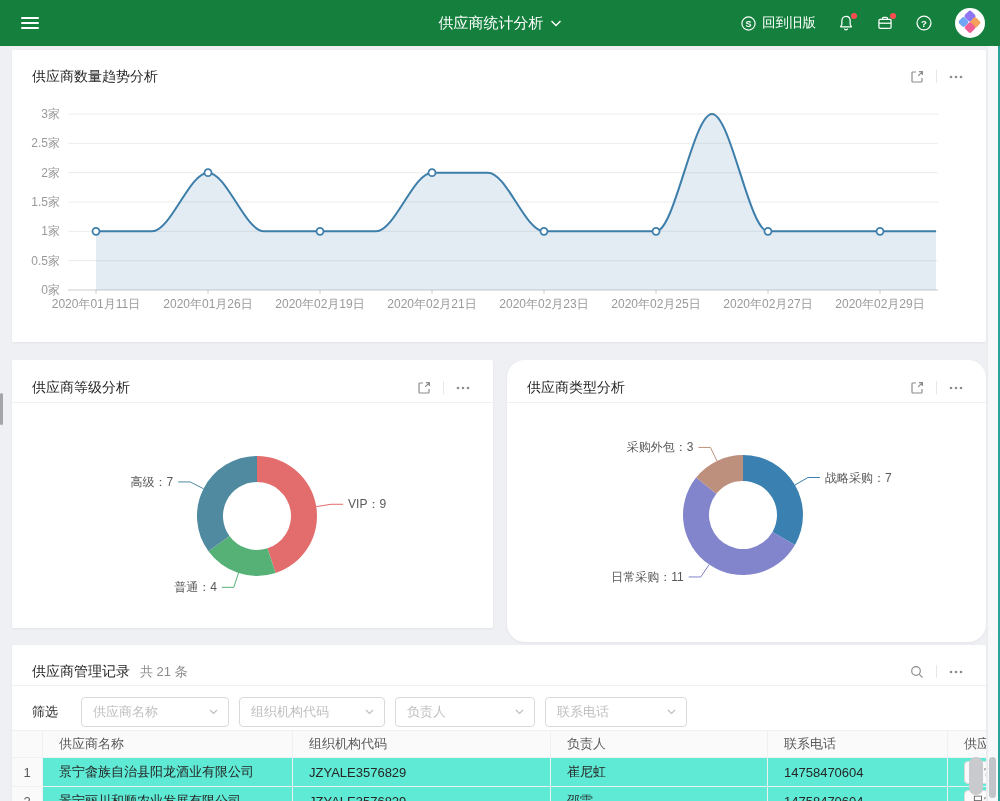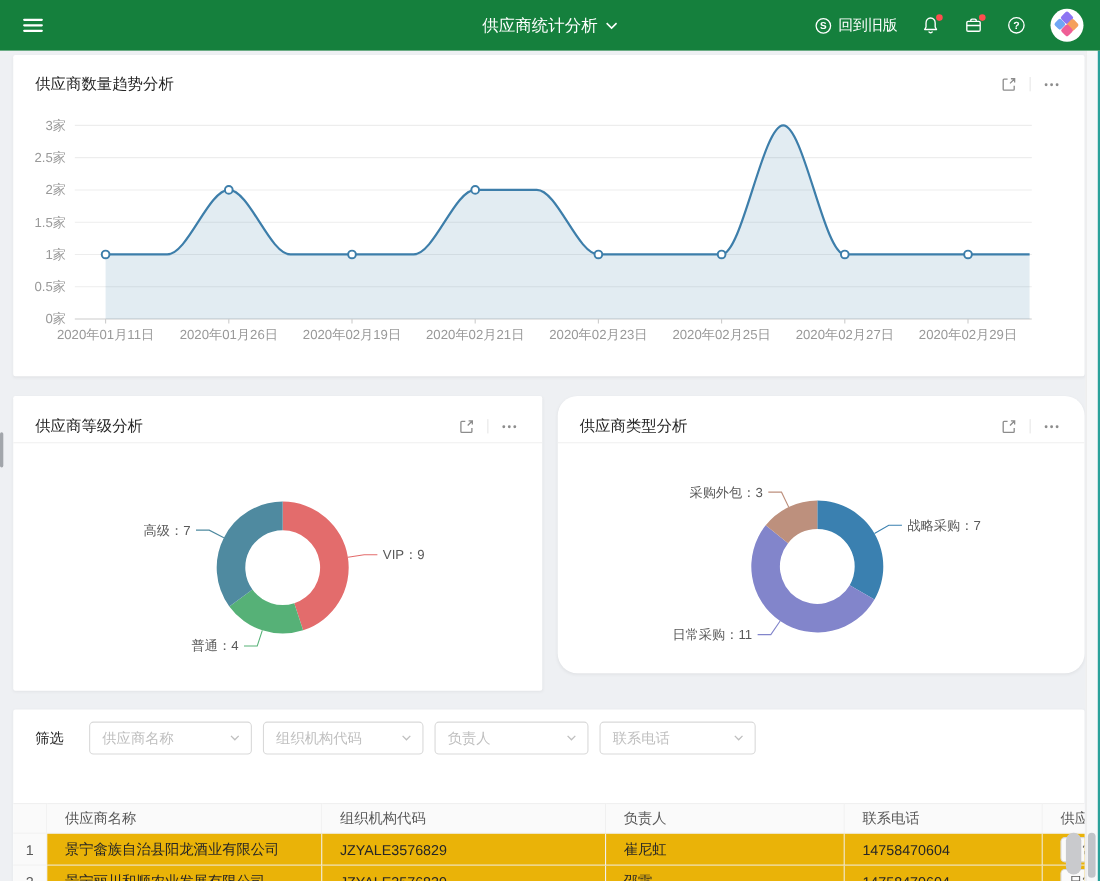--- a/index.html
+++ b/index.html
@@ -14,21 +14,21 @@
   .h-title { position:absolute; left:50%; transform:translateX(-50%); color:#fff; font-size:15px; display:flex; align-items:center; gap:7px; cursor:pointer; }
   .h-right { position:absolute; right:14px; display:flex; align-items:center; gap:21px; color:#fff; }
   .h-item { display:flex; align-items:center; gap:5px; font-size:13.5px; cursor:pointer; position:relative; }
   .red-dot { position:absolute; top:-1px; right:-2px; width:6px; height:6px; border-radius:50%; background:#ff4d4f; }
   .avatar-wrap { width:32px; height:32px; cursor:pointer; }
 
   
   .card { position:absolute; background:#fff; border-radius:2px; box-shadow:0 1px 3px rgba(0,0,0,.05); overflow:hidden; }
   .card-trend { left:12px; top:50px;  width:974px; height:292px; }
   .card-level { left:12px; top:360px; width:481px; height:268px; }
-  .card-type  { left:507px; top:360px; width:479px; height:252px;border-radius:18px; }
+  .card-type  { left:507px; top:360px; width:479px; height:282px;border-radius:18px; }
   .card-table { left:12px; top:645px; width:974px; height:170px; }
   .card-head { height:40px; display:flex; align-items:center; justify-content:space-between; padding:13px 22px 0 20px; }
   .card-head.bordered { height:43px; border-bottom:1px solid #f0f0f0; }
   .card-title { font-size:14px; font-weight:500; color:#262626; }
   .head-icons { display:flex; align-items:center; gap:11px; }
   .head-icons .vdiv { width:1px; height:13px; background:#e7e7e7; }
   .icon-btn { display:flex; align-items:center; cursor:pointer; }
   .count-text { font-size:13px; color:#8c8c8c; margin-left:10px; }
   .title-group { display:flex; align-items:baseline; }
 
@@ -41,21 +41,21 @@
   .f-select:nth-child(1){ width:148px; }
   .f-select:nth-child(2){ width:146px; }
   .f-select:nth-child(3){ width:140px; }
   .f-select:nth-child(4){ width:142px; }
 
   
   .grid-table { position:absolute; left:0; top:85px; width:992px; }
   .g-row { display:grid; grid-template-columns:31px 250px 258px 217px 180px 60px; }
   .g-cell { border-right:1px solid #f0f0f0; border-bottom:1px solid #f0f0f0; padding:0 0 0 16px; display:flex; align-items:center; overflow:hidden; white-space:nowrap; }
   .g-head .g-cell { height:28px; background:#fafafa; font-size:13px; color:#595959; border-top:1px solid #f0f0f0; }
-  .g-body .g-cell { height:29px; font-size:13px; color:#262626; background:#eab308; }
+  .g-body .g-cell { height:29px; font-size:13px; color:#262626; background:#5eead4; }
   .g-cell.idx { padding:0; justify-content:center; background:#fafafa !important; color:#595959; }
   .type-badge { font-size:12px; color:#595959; background:#fafafa; border:1px solid #d9d9d9; border-radius:4px; padding:2px 7px; white-space:nowrap; }
   .inner-scroll-thumb { position:absolute; right:3px; top:112px; width:14px; height:38px; border-radius:7px; background:#c9cacd; }
 
   
   .right-track { position:absolute; left:987px; top:46px; width:11px; height:755px; background:#f7f8f9; border-left:1px solid #ececec; }
   .right-thumb { position:absolute; left:989px; top:757px; width:7px; height:41px; border-radius:4px; background:#c1c4c9; }
   .teal-edge { position:absolute; left:998px; top:46px; width:2px; height:755px; }
   .left-remnant { position:absolute; left:0; top:393px; width:3px; height:32px; background:#a2a6ab; border-radius:2px; }
 
@@ -244,20 +244,42 @@
       <path d="M287.9615242270663,141 A60,60 0 1 1 189.0901110519182,73.59061188847599 L209.41772959608699,89.80134673680307 A34,34 0 1 0 265.4448637286709,128 Z" fill="#8285cb"></path>
       <polyline points="202.20079651618272,160.57432645895972 193.7509956452284,172.96790807369962 181.7509956452284,172.96790807369962" fill="none" stroke="#8285cb" stroke-width="1"></polyline>
       <text x="176.7509956452284" y="176.96790807369962" text-anchor="end" font-size="12" fill="#595959">日常采购：11</text>
       <path d="M189.0901110519182,73.59061188847599 A60,60 0 0 1 235.99999999999997,51 L236,77 A34,34 0 0 0 209.41772959608699,89.80134673680307 Z" fill="#bd907d"></path>
       <polyline points="209.9669756529465,56.94186792585486 203.45871956618313,43.42733490731857 191.45871956618313,43.42733490731857" fill="none" stroke="#bd907d" stroke-width="1"></polyline>
       <text x="186.45871956618313" y="47.42733490731857" text-anchor="end" font-size="12" fill="#595959">采购外包：3</text>
     </svg>
 </section>
 
 <section class="card card-table">
+  <div class="card-head" style="height:41px;border-bottom:1px solid #f0f0f0;">
+    <span class="title-group">
+      <span class="card-title">供应商管理记录</span>
+      <span class="count-text">共 21 条</span>
+    </span>
+    <div class="head-icons">
+      <span class="icon-btn">
+        <svg width="16" height="16" viewBox="0 0 16 16">
+            <circle cx="7" cy="7" r="4.3" fill="none" stroke="#8c8c8c" stroke-width="1.2"></circle>
+            <line x1="10.3" y1="10.3" x2="13.6" y2="13.6" stroke="#8c8c8c" stroke-width="1.2"></line>
+          </svg>
+      </span>
+      <span class="vdiv"></span>
+      <span class="icon-btn">
+        <svg width="16" height="16" viewBox="0 0 16 16">
+            <circle cx="3" cy="8" r="1.3" fill="#8c8c8c"></circle>
+            <circle cx="8" cy="8" r="1.3" fill="#8c8c8c"></circle>
+            <circle cx="13" cy="8" r="1.3" fill="#8c8c8c"></circle>
+          </svg>
+      </span>
+    </div>
+  </div>
   <div class="filter-row">
     <span class="filter-label">筛选</span>
     <div class="filter-selects">
         <div class="f-select">
           <span class="ph">供应商名称</span>
           <svg width="9" height="6" viewBox="0 0 9 6">
             <polyline points="1,1 4.5,4.5 8,1" fill="none" stroke="#bfbfbf" stroke-width="1.2"></polyline>
           </svg>
         </div>
         <div class="f-select">

